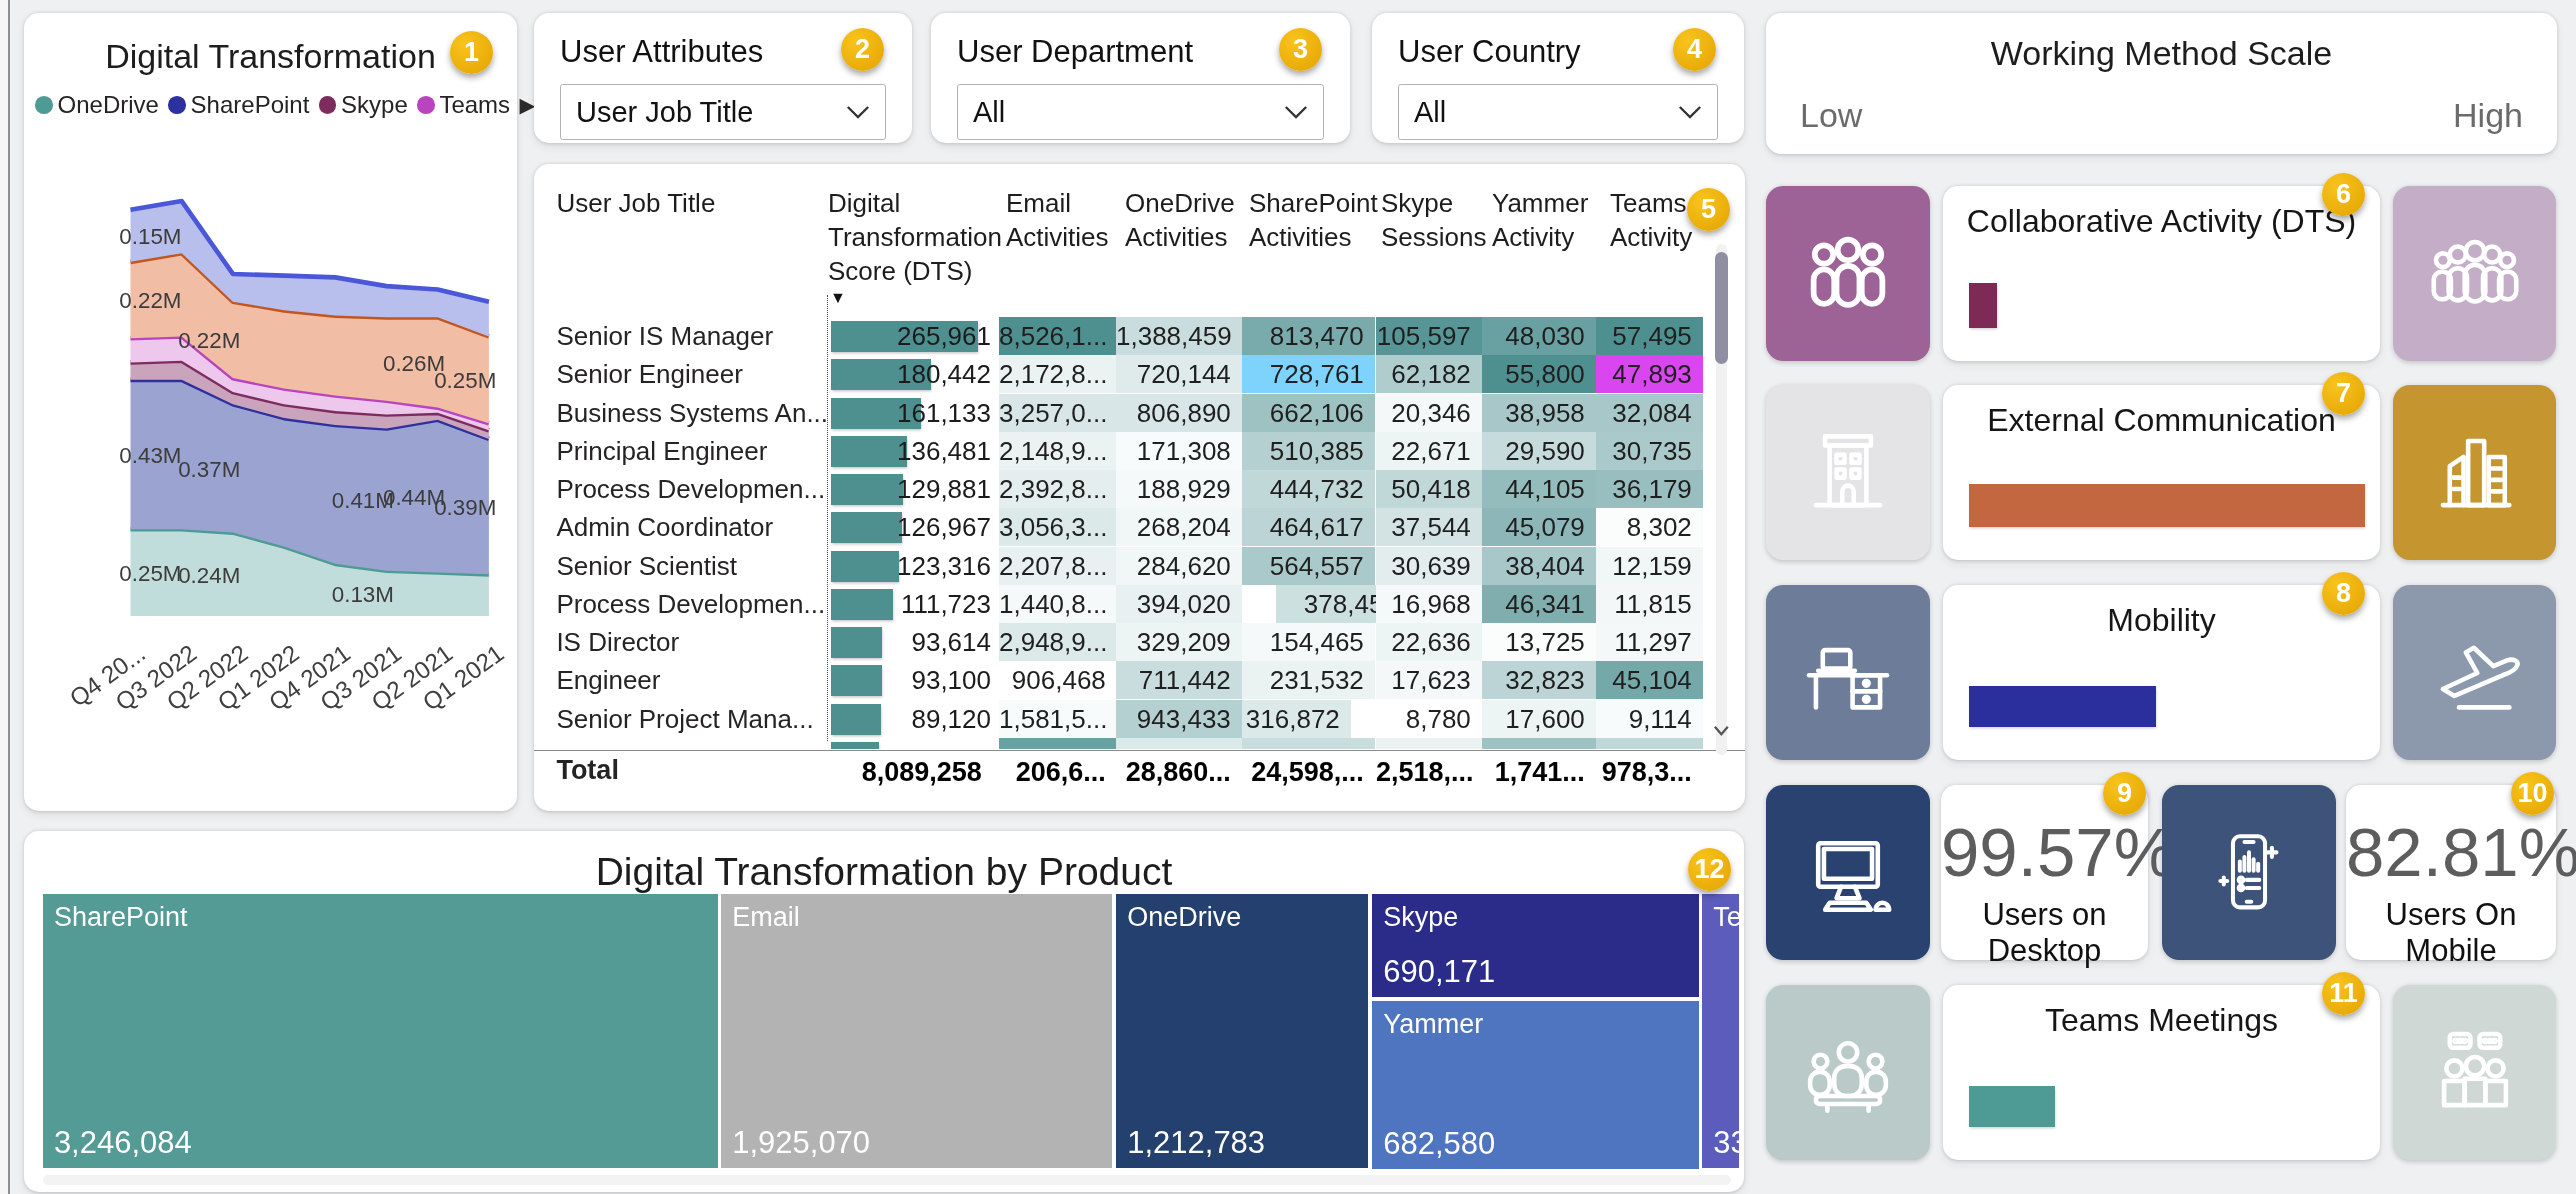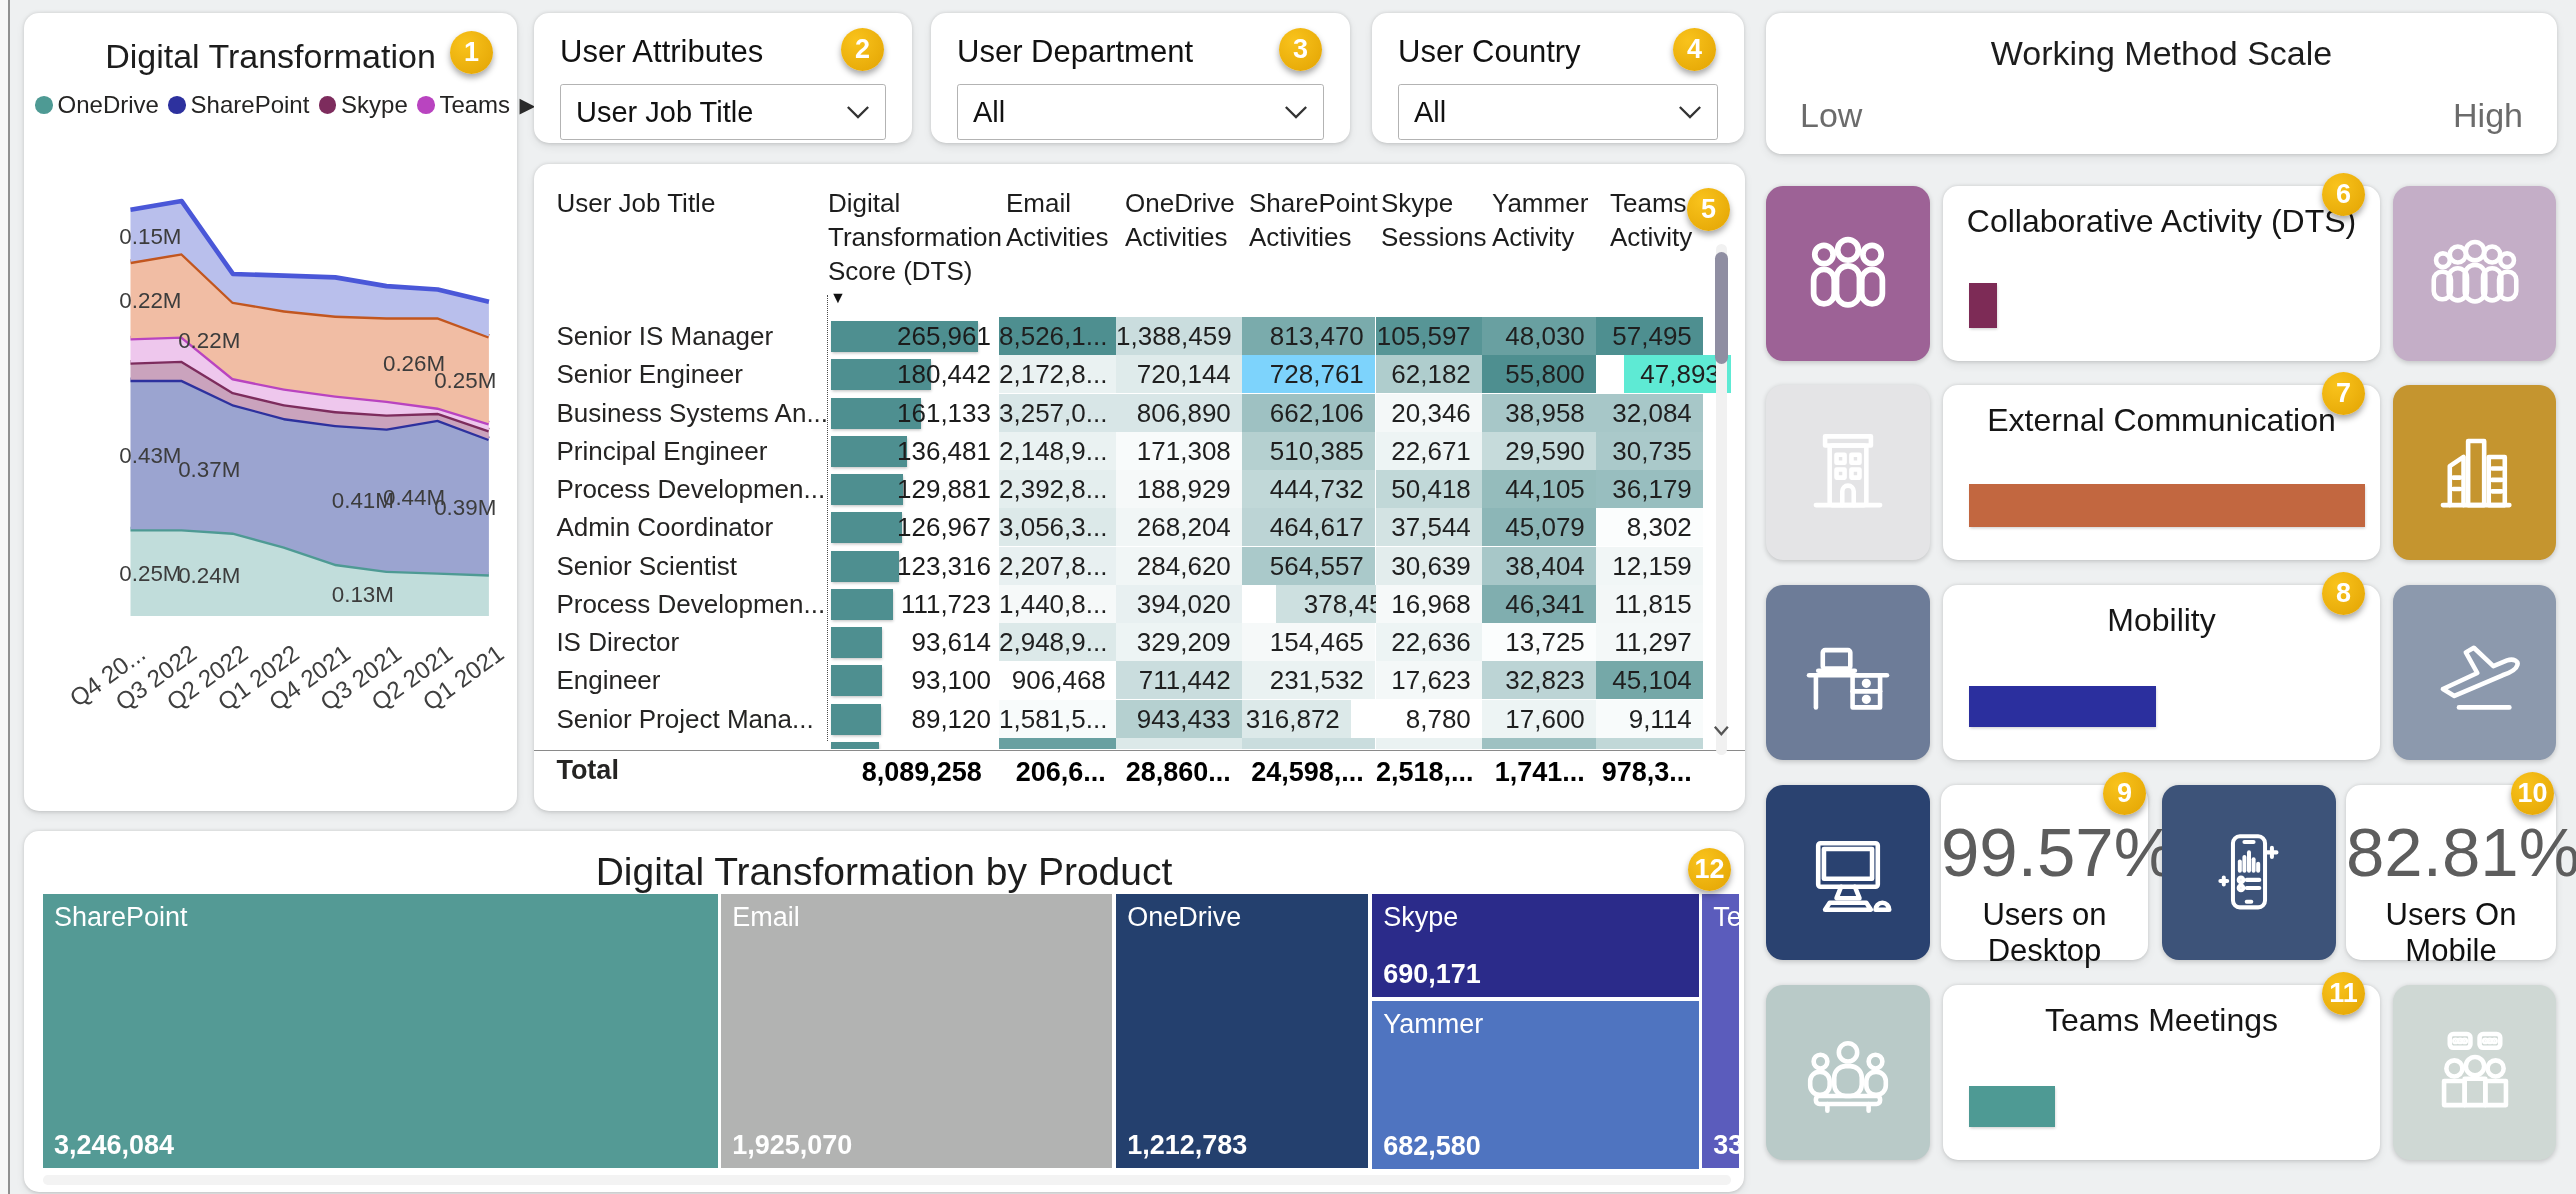--- a/index.html
+++ b/index.html
@@ -50,21 +50,21 @@
   #dots-sep{position:absolute;left:293px;top:131px;height:446px;border-left:1.9px dotted #4a4a4a;}
   #tbl-scroll-track{position:absolute;left:1182px;top:80px;width:11.2px;height:511px;background:#f1f1f1;border-radius:5.6px;}
   #tbl-scroll-thumb{position:absolute;left:1181px;top:88px;width:13px;height:112px;background:#8f8ea2;border-radius:6.5px;}
   
   #card-wms{left:1766px;top:13px;width:791px;height:141px;}
   .wms-end{position:absolute;bottom:18.7px;font-size:34px;color:#6b6b6b;}
   
   #card-treemap{left:24px;top:831px;width:1720px;height:361px;}
   .tm-tile{position:absolute;overflow:hidden;}
   .tm-name{position:absolute;left:11.2px;top:7.5px;font-size:27px;color:#fff;white-space:nowrap;}
-  .tm-value{position:absolute;left:11.2px;bottom:7.5px;font-size:27px;color:#fff;white-space:nowrap;font-weight:bold;}
+  .tm-value{position:absolute;left:11.2px;bottom:7.5px;font-size:31px;color:#fff;white-space:nowrap;}
   #tm-scrollbar{position:absolute;left:18.7px;right:13px;bottom:7.5px;height:9.3px;background:#f3f3f3;border-radius:4.7px;}
   
   .kpi-title{position:absolute;left:0;right:0;top:17px;text-align:center;font-size:32px;color:#161616;}
   .kpi-bar{position:absolute;left:26px;box-shadow:0.9px 1.9px 2.8px rgba(0,0,0,.2);}
   .stat-value{position:absolute;left:0;right:0;top:28px;text-align:center;font-size:69px;color:#5d5d5d;}
   .stat-label{position:absolute;left:0;right:0;top:112px;text-align:center;font-size:31px;color:#111;}
   text{font-family:"Liberation Sans",sans-serif;}
 </style>
 </head>
 <body>
@@ -188,21 +188,21 @@
         </div>
         <div class="trow" style="top:191px;">
           <div class="tjob">Senior Engineer</div>
           <div class="dtsbar" style="left:297px;width:100px;"></div>
           <div class="dtsval">180,442</div>
           <div class="tcell" style="left:465px;width:118px;background:rgb(234,242,242);">2,172,8...</div>
           <div class="tcell" style="left:582px;width:126px;background:rgb(223,235,235);">720,144</div>
           <div class="tcell" style="left:708px;width:133px;background:#7dd3fc;">728,761</div>
           <div class="tcell" style="left:842px;width:106px;background:rgb(175,205,205);">62,182</div>
           <div class="tcell" style="left:948px;width:114px;background:rgb(78,143,144);">55,800</div>
-          <div class="tcell" style="left:1062px;width:107px;background:#5eead4;margin-left:28px;">47,893</div>
+          <div class="tcell" style="left:1062px;width:107px;background:#d946ef;">47,893</div>
         </div>
         <div class="trow" style="top:230px;">
           <div class="tjob">Business Systems An...</div>
           <div class="dtsbar" style="left:297px;width:90px;"></div>
           <div class="dtsval">161,133</div>
           <div class="tcell" style="left:465px;width:118px;background:rgb(216,230,231);">3,257,0...</div>
           <div class="tcell" style="left:582px;width:126px;background:rgb(216,230,231);">806,890</div>
           <div class="tcell" style="left:708px;width:133px;background:rgb(158,193,194);">662,106</div>
           <div class="tcell" style="left:842px;width:106px;background:rgb(244,248,248);">20,346</div>
           <div class="tcell" style="left:948px;width:114px;background:rgb(167,199,200);">38,958</div>

